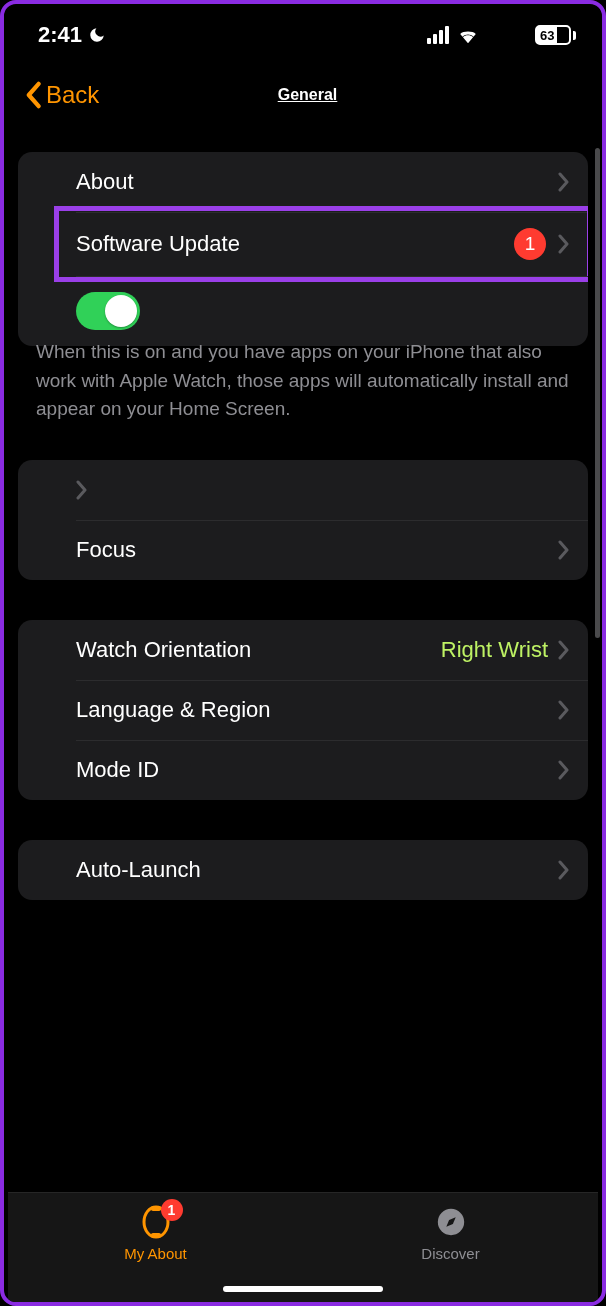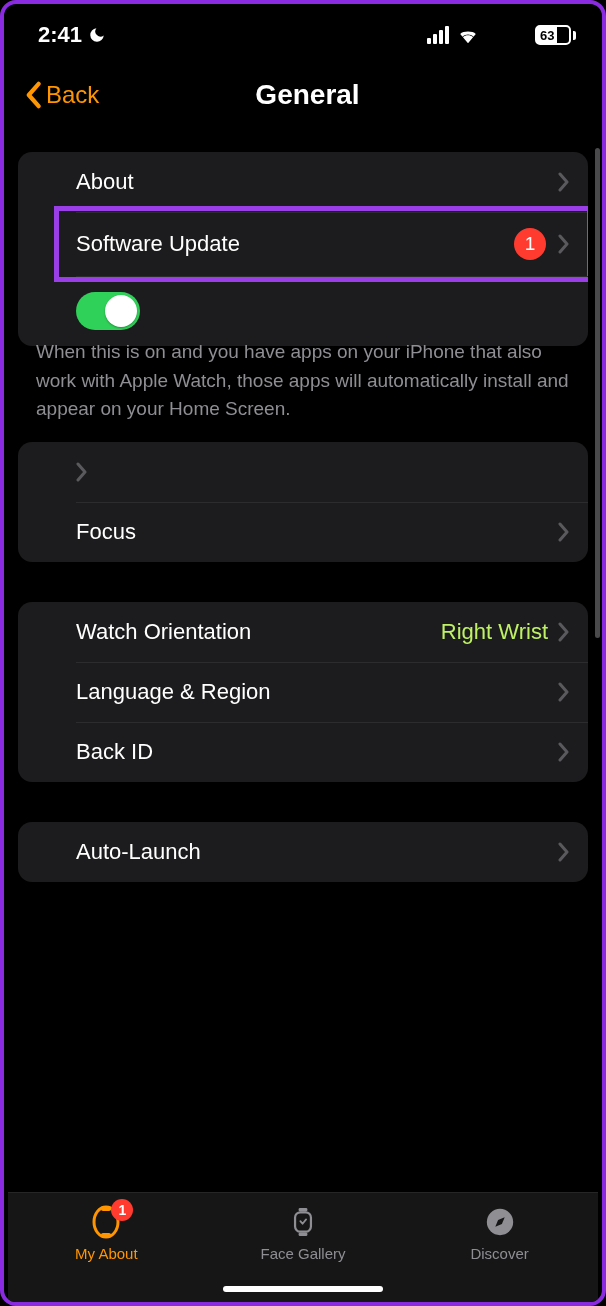--- a/index.html
+++ b/index.html
@@ -17,39 +17,39 @@
   .wifi-icon { width:22px; height:18px; }
   .battery { display:flex; align-items:center; gap:2px;margin-left:48px; }
   .battery-body { width:36px; height:20px; border:2px solid #fff; border-radius:5px; display:flex; align-items:center; justify-content:center; font-size:13px; font-weight:700; color:#000; background:linear-gradient(to right,#fff 63%, transparent 63%); position:relative; }
   .battery-body span{ position:absolute; left:3px; }
   .battery-tip { width:3px; height:9px; background:#fff; border-radius:0 2px 2px 0; }
 
   
   .nav-header { display:flex; align-items:center; height:66px; padding:0 20px; position:relative; }
   .back-btn { display:flex; align-items:center; gap:4px; color:#ff9500; font-size:24px; font-weight:400; }
   .back-chevron { width:18px; height:28px; }
-  .nav-title { position:absolute; left:9px; right:0; text-align:center; font-size:28px; font-weight:600; pointer-events:none; }
+  .nav-title { position:absolute; left:9px; right:0; text-align:center; font-size:16px; font-weight:600; pointer-events:none;text-decoration:underline; }
 
   
   .content { padding: 24px 14px 0 14px; height: calc(100% - 58px - 66px - 110px); overflow:hidden; position:relative; }
   .scroll-indicator { position:absolute; right:2px; top:20px; width:5px; height:490px; background:#4a4a4c; border-radius:3px; }
 
   .group { background:#1c1c1e; border-radius:14px; overflow:hidden; margin-bottom:40px;padding-left:40px; }
   .group.tight { margin-bottom:18px; }
   .row { display:flex; align-items:center; min-height:60px; padding:16px 18px; font-size:22px; color:#fff; position:relative; }
   .row + .row::before { content:""; position:absolute; top:0; left:18px; right:0; height:1px; background:#2c2c2e; }
   .row-label { flex:1; }
   .row-value { color:#bef264; font-size:22px; margin-right:10px; }
   .chevron { width:12px; height:20px; flex-shrink:0; }
   .chevron path { stroke:#5a5a5e; }
   .badge { width:32px; height:32px; border-radius:50%; background:#ff3b30; color:#fff; display:flex; align-items:center; justify-content:center; font-size:19px; font-weight:500; margin-right:12px; }
   .toggle { width:64px; height:38px; border-radius:19px; background:#30d158; position:relative; flex-shrink:0; }
   .toggle::after { content:""; position:absolute; right:3px; top:3px; width:32px; height:32px; border-radius:50%; background:#fff; box-shadow:0 1px 2px rgba(0,0,0,.3); }
 
-  .footer-text { color:#8e8e93; font-size:19px; line-height:1.5; padding:0 18px; margin-top:-26px; margin-bottom:18px; }
+  .footer-text { color:#8e8e93; font-size:19px; line-height:1.5; padding:0 18px; margin-top:-26px; margin-bottom:36px; }
 
   .highlight { position:relative; }
   .highlight::after { content:""; position:absolute; inset:-6px -4px; border:5px solid #9a3fe8; pointer-events:none; }
 
   
   .tab-bar { position:absolute; bottom:0; left:4px; right:4px; height:110px; background:#161616; border-top:1px solid #262626; display:flex; align-items:flex-start; justify-content:space-around; padding-top:12px; }
   .tab { display:flex; flex-direction:column; align-items:center; gap:6px; font-size:15px; color:#8e8e93; width:33%; position:relative; }
   .tab.active { color:#ff9500; }
   .tab-icon { width:34px; height:34px; position:relative; display:flex; align-items:center; justify-content:center; }
   .tab .notif { position:absolute; top:-6px; right:-10px; width:22px; height:22px; border-radius:50%; background:#ff3b30; color:#fff; font-size:14px; display:flex; align-items:center; justify-content:center; font-weight:600; }
@@ -139,21 +139,21 @@
           <path d="M2 2l7 8-7 8" stroke-width="3" fill="none" stroke-linecap="round" stroke-linejoin="round"></path>
         </svg>
     </div>
     <div class="row">
       <span class="row-label">Language &amp; Region</span>
       <svg class="chevron" viewBox="0 0 12 20">
           <path d="M2 2l7 8-7 8" stroke-width="3" fill="none" stroke-linecap="round" stroke-linejoin="round"></path>
         </svg>
     </div>
     <div class="row">
-      <span class="row-label">Back ID</span>
+      <span class="row-label">Mode ID</span>
       <svg class="chevron" viewBox="0 0 12 20">
           <path d="M2 2l7 8-7 8" stroke-width="3" fill="none" stroke-linecap="round" stroke-linejoin="round"></path>
         </svg>
     </div>
   </div>
 
   <div class="group">
     <div class="row">
       <span class="row-label">Auto-Launch</span>
       <svg class="chevron" viewBox="0 0 12 20">
@@ -170,31 +170,20 @@
           <ellipse cx="17" cy="17" rx="12" ry="15" fill="none" stroke="#ff9500" stroke-width="3"></ellipse>
           <rect x="12" y="1" width="10" height="5" rx="2" fill="#ff9500"></rect>
           <rect x="12" y="28" width="10" height="5" rx="2" fill="#ff9500"></rect>
         </svg>
       <span class="notif">1</span>
     </div>
     <span>My About</span>
   </div>
   <div class="tab">
     <div class="tab-icon">
-      <svg viewBox="0 0 34 34" width="30" height="34">
-          <rect x="8" y="6" width="18" height="22" rx="6" fill="none" stroke="#8e8e93" stroke-width="2.5"></rect>
-          <rect x="12" y="1" width="10" height="4" rx="1.5" fill="#8e8e93"></rect>
-          <rect x="12" y="29" width="10" height="4" rx="1.5" fill="#8e8e93"></rect>
-          <path d="M14 16l2.5 3 4-5" stroke="#8e8e93" stroke-width="2" fill="none" stroke-linecap="round" stroke-linejoin="round"></path>
-        </svg>
-    </div>
-    <span>Face Gallery</span>
-  </div>
-  <div class="tab">
-    <div class="tab-icon">
       <svg viewBox="0 0 34 34" width="32" height="32">
           <circle cx="17" cy="17" r="14" fill="#8e8e93"></circle>
           <path d="M22 12l-3 7-7 3 3-7z" fill="#161616"></path>
         </svg>
     </div>
     <span>Discover</span>
   </div>
   <div class="home-indicator"></div>
 </div>
 

